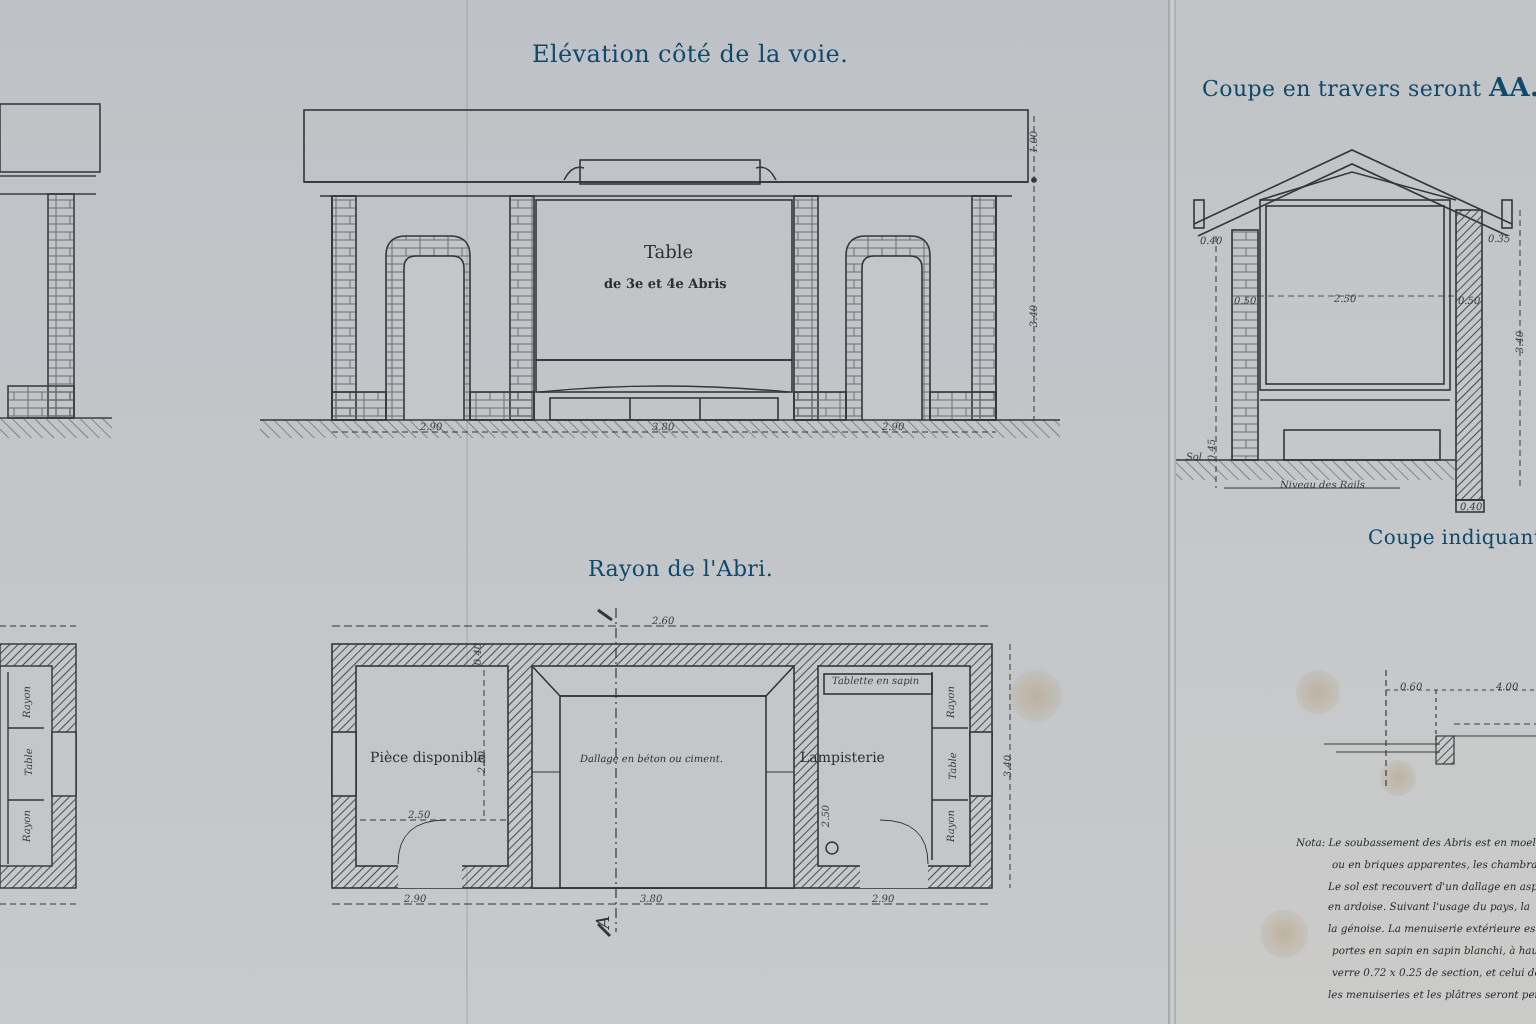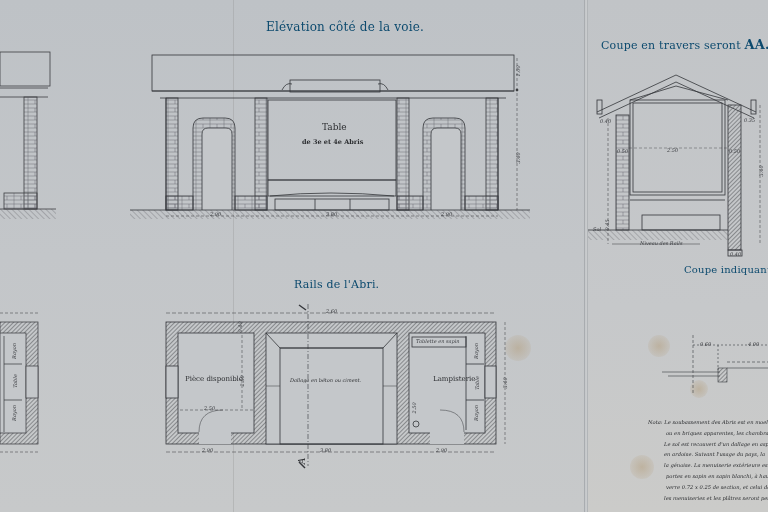--- a/index.html
+++ b/index.html
@@ -202,27 +202,27 @@
 <div class="dim" style="left:755px;top:168px;transform:rotate(-90deg);">3.40</div>
 <div class="dim" style="left:601px;top:222px;transform:rotate(-90deg);">0.45</div>
 <div class="dim" style="left:593px;top:226px;">Sol</div>
 <div class="dim" style="left:640px;top:240px;">Niveau des Rails</div>
 <div class="dim" style="left:730px;top:251px;">0.40</div>
 
 <div class="title" style="left:684px;top:264px;font-size:10px;">Coupe indiquant</div>
 <div class="dim" style="left:700px;top:341px;">0.60</div>
 <div class="dim" style="left:748px;top:341px;">4.00</div>
 
-<div class="title" style="left:294px;top:278px;font-size:11px;">Rails de l'Abri.</div>
+<div class="title" style="left:294px;top:278px;font-size:11px;">Rayon de l'Abri.</div>
 <div class="dim" style="left:326px;top:308px;">2.60</div>
 <div class="dim" style="left:234px;top:324px;transform:rotate(-90deg);">0.40</div>
 
 <div class="lbl" style="left:185px;top:375px;font-size:7px;">Pièce disponible</div>
 <div class="lbl" style="left:290px;top:377px;font-size:5px;font-style:italic;">Dallage en béton ou ciment.</div>
-<div class="lbl" style="left:433px;top:375px;font-size:7px;">Lampisterie</div>
+<div class="lbl" style="left:400px;top:375px;font-size:7px;">Lampisterie</div>
 <div class="dim" style="left:416px;top:338px;">Tablette en sapin</div>
 
 <div class="dim" style="left:468px;top:348px;transform:rotate(-90deg);">Rayon</div>
 <div class="dim" style="left:470px;top:380px;transform:rotate(-90deg);">Table</div>
 <div class="dim" style="left:468px;top:410px;transform:rotate(-90deg);">Rayon</div>
 
 <div class="dim" style="left:6px;top:348px;transform:rotate(-90deg);">Rayon</div>
 <div class="dim" style="left:8px;top:378px;transform:rotate(-90deg);">Table</div>
 <div class="dim" style="left:6px;top:410px;transform:rotate(-90deg);">Rayon</div>
 

